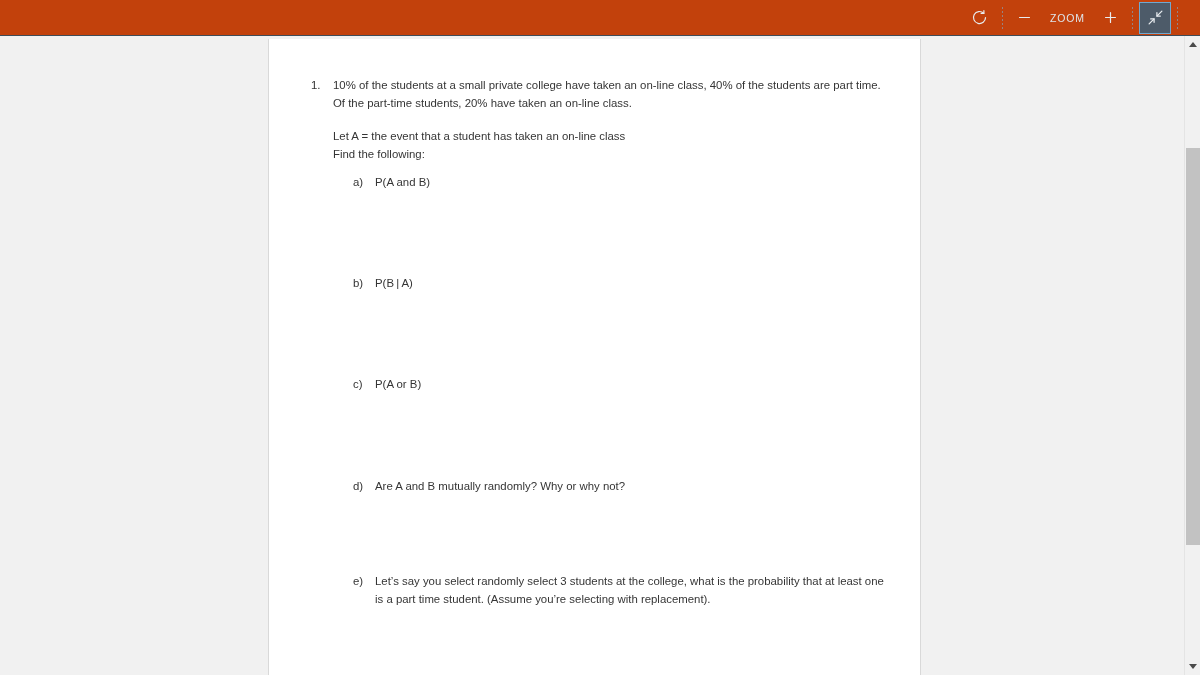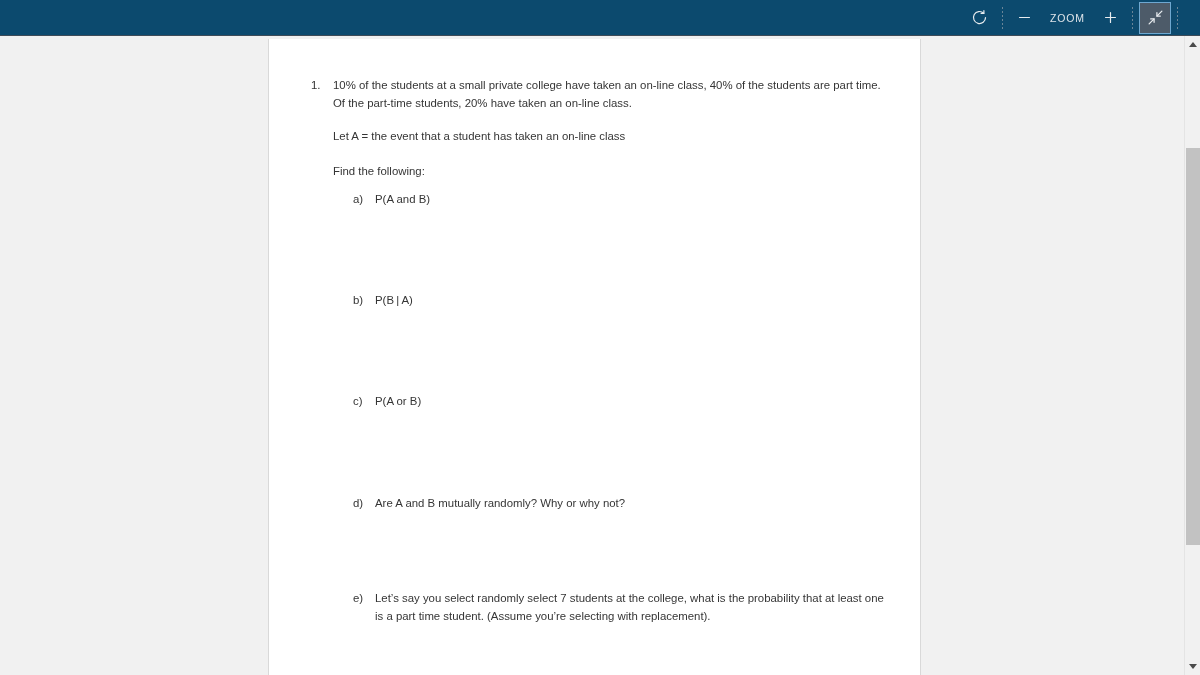--- a/index.html
+++ b/index.html
@@ -16,21 +16,21 @@
     background: #f1f1f1;
     position: relative;
   }
 
   
   .toolbar {
     position: absolute;
     top: 0; left: 0;
     width: 1200px;
     height: 36px;
-    background: #0c4a6e;
+    background: #c2410c;
     display: flex;
     align-items: center;
     justify-content: flex-end;
     border-bottom: 1px solid #3f4c58;
     z-index: 20;
   }
 
   .tb-group {
     display: flex;
     align-items: center;
@@ -117,21 +117,21 @@
     text-align: left;
     padding-left: 6px;
   }
 
   .q-body { flex: 1 1 auto; }
 
   .q-intro { margin-bottom: 16px; }
 
   .q-line { margin-top: 16px; }
 
-  .q-find { margin-top: 17px; }
+  .q-find { }
 
   
   .sub-list { margin-top: 10px; }
 
   .sub-item {
     display: flex;
     align-items: flex-start;
     padding-left: 20px;
   }
 
@@ -286,21 +286,21 @@
             <div class="sp-c"></div>
 
             <div class="sub-item">
               <span class="sub-letter">d)</span>
               <span class="sub-text">Are A and B mutually randomly?  Why or why not?</span>
             </div>
             <div class="sp-d"></div>
 
             <div class="sub-item">
               <span class="sub-letter">e)</span>
-              <span class="sub-text">Let’s say you select randomly select 7 students at the college, what is the probability that at least one is a part time student.  (Assume you’re selecting with replacement).</span>
+              <span class="sub-text">Let’s say you select randomly select 3 students at the college, what is the probability that at least one is a part time student.  (Assume you’re selecting with replacement).</span>
             </div>
 
           </div>
         </div>
       </div>
 
     </div>
   </div>
 </div>
 

